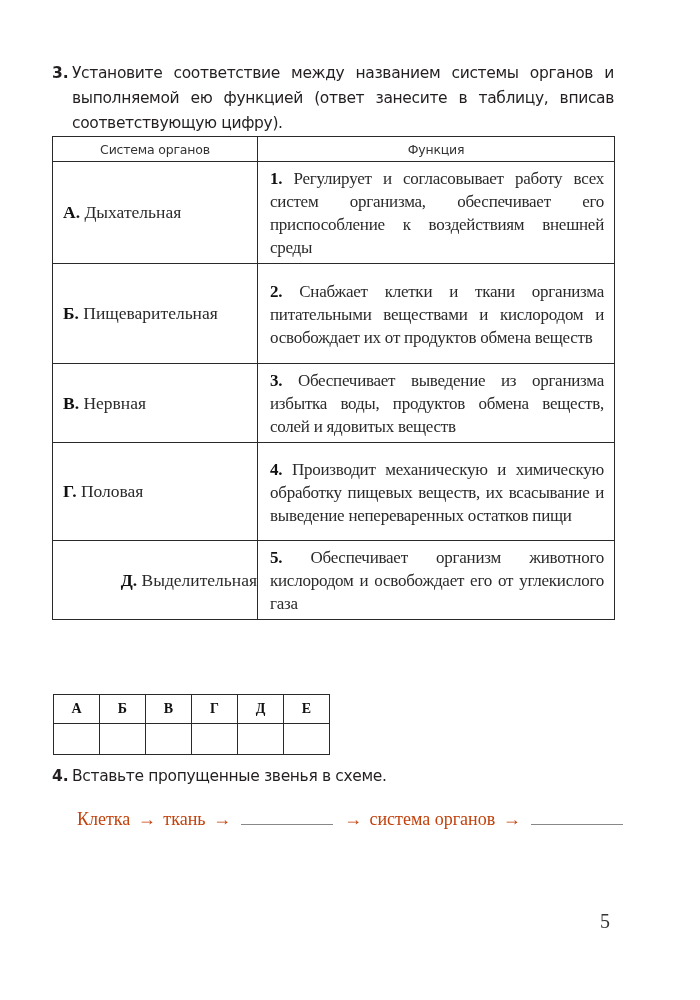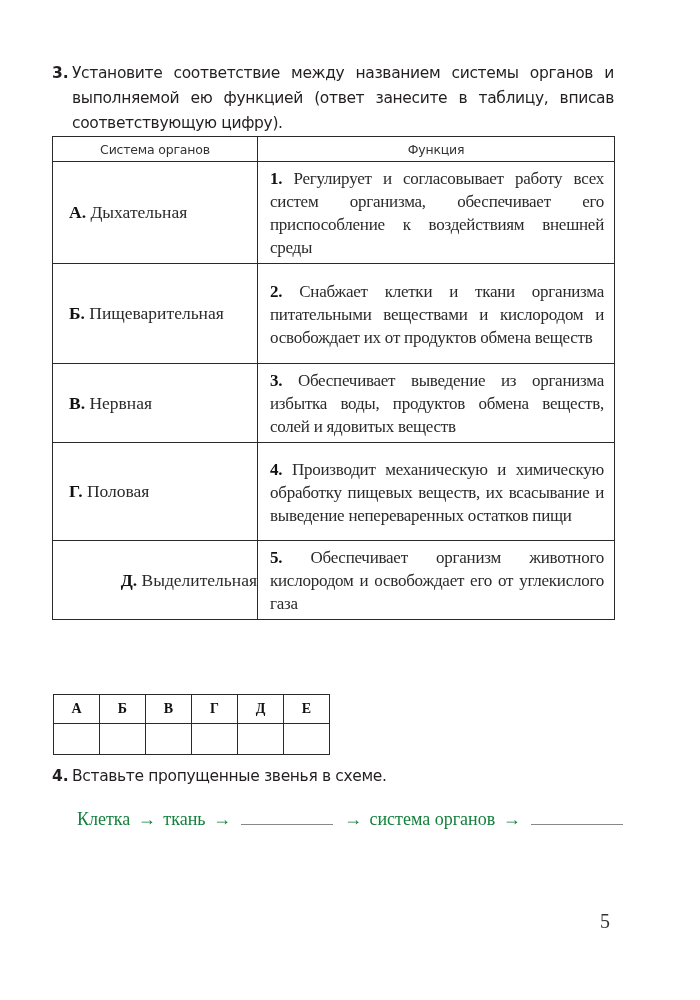--- a/index.html
+++ b/index.html
@@ -57,21 +57,21 @@
       font-family: "DejaVu Sans", sans-serif;
       font-weight: normal;
       font-size: 12.5px;
       color: #333;
       height: 24px;
       letter-spacing: -0.2px;
     }
     .match-table td.sys {
       font-family: "Liberation Serif", serif;
       font-size: 17.5px;
-      padding-left: 16px;
+      padding-left: 10px;
       color: #2a2a2a;
     }
     .match-table td.fn {
       font-family: "Liberation Serif", serif;
       font-size: 17px;
       line-height: 23px;
       padding: 5px 10px 4px 12px;
       text-align: justify;
       color: #2a2a2a;
       letter-spacing: -0.25px;
@@ -120,21 +120,21 @@
     }
 
     
     .scheme {
       position: absolute;
       left: 77px;
       top: 806px;
       width: 540px;
       font-family: "Liberation Serif", serif;
       font-size: 18px;
-      color: #15803d;
+      color: #c2410c;
       white-space: nowrap;
       line-height: 26px;
     }
     .scheme span { display: inline-block; }
     .blank {
       display: inline-block;
       width: 92px;
       height: 18px;
       border-bottom: 1.3px solid #888;
       vertical-align: baseline;

